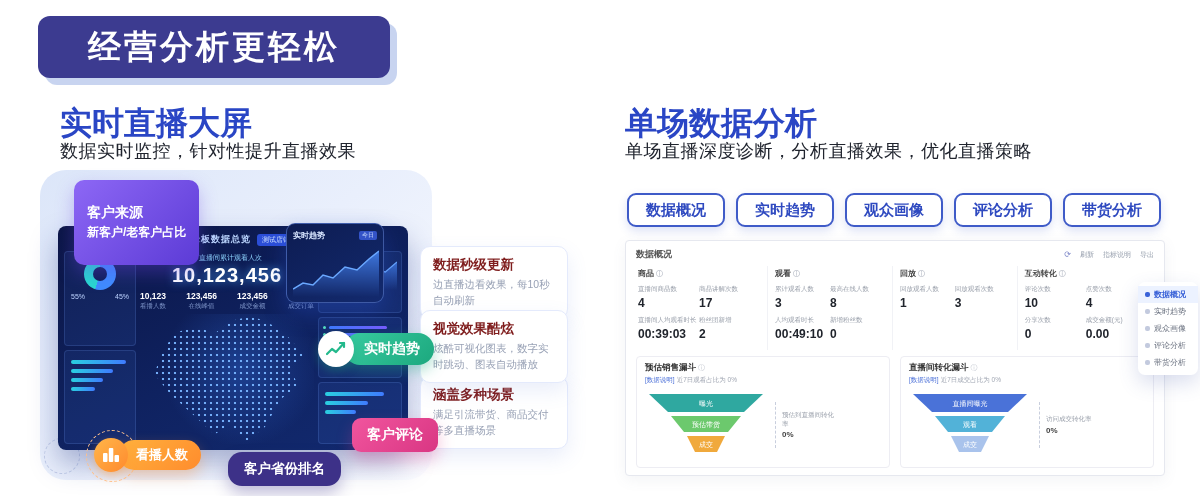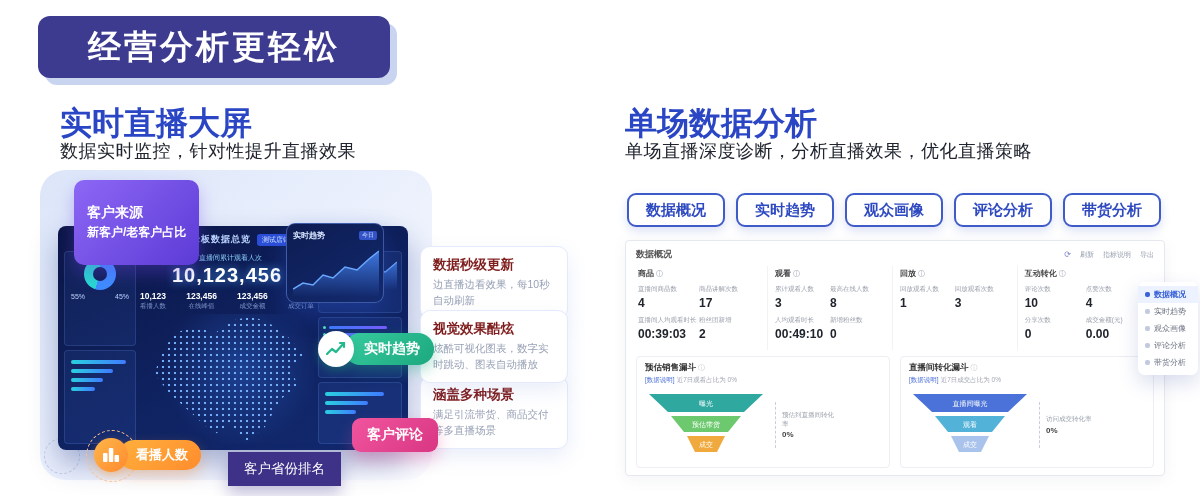--- a/index.html
+++ b/index.html
@@ -53,21 +53,21 @@
   .badge-source{position:absolute;left:74px;top:180px;background:linear-gradient(135deg,#8d67f5,#5c3bd6);border-radius:10px;padding:24px 13px;color:#fff;z-index:6;box-shadow:0 8px 18px rgba(110,70,230,.35)}
   .badge-source .l1{font-size:14px;font-weight:800}
   .badge-source .l2{font-size:12px;font-weight:700;margin-top:2px}
   .badge-trend{position:absolute;left:318px;top:331px;display:flex;align-items:center;z-index:6}
   .bt-icon{width:36px;height:36px;border-radius:50%;background:#fff;box-shadow:0 4px 10px rgba(30,160,120,.4);display:flex;align-items:center;justify-content:center;z-index:2;flex:none}
   .bt-pill{margin-left:-10px;background:linear-gradient(135deg,#38cba0,#1ca87e);color:#fff;font-size:14px;font-weight:700;padding:7px 14px 7px 20px;border-radius:18px;box-shadow:0 6px 14px rgba(30,170,130,.35);white-space:nowrap}
   .badge-comment{position:absolute;left:352px;top:418px;background:linear-gradient(135deg,#f1559e,#d93683);color:#fff;font-size:14px;font-weight:700;padding:8px 15px;border-radius:9px;z-index:6;box-shadow:0 8px 16px rgba(220,60,140,.3);white-space:nowrap}
   .badge-invite{position:absolute;left:94px;top:438px;display:flex;align-items:center;z-index:6}
   .bi-icon{width:34px;height:34px;border-radius:50%;background:linear-gradient(135deg,#ffb649,#ff8a2e);display:flex;align-items:center;justify-content:center;z-index:2;box-shadow:0 4px 10px rgba(255,150,50,.45);flex:none}
   .bi-pill{margin-left:-9px;background:linear-gradient(135deg,#ffb13d,#ff8c2d);color:#fff;font-size:13px;font-weight:700;padding:6px 13px 6px 17px;border-radius:16px;white-space:nowrap;box-shadow:0 6px 14px rgba(255,150,60,.35)}
-  .badge-province{position:absolute;left:228px;top:452px;background:#3d3188;color:#fff;font-size:13.5px;font-weight:400;padding:8px 16px;border-radius:0;z-index:6;box-shadow:0 8px 16px rgba(60,50,140,.3);white-space:nowrap}
+  .badge-province{position:absolute;left:228px;top:452px;background:#3d3188;color:#fff;font-size:13.5px;font-weight:700;padding:8px 16px;border-radius:14px;z-index:6;box-shadow:0 8px 16px rgba(60,50,140,.3);white-space:nowrap}
   .ring{position:absolute;border:1.6px dashed;border-radius:50%;z-index:1}
 
   
   .callout{position:absolute;left:420px;width:148px;background:#fff;border:1px solid #e4eafc;border-radius:10px;padding:9px 12px;box-shadow:0 8px 20px rgba(90,120,220,.13);z-index:4}
   .callout h4{font-size:13.5px;color:#7f1d1d;font-weight:800}
   .callout p{font-size:10.5px;color:#98a1b5;line-height:1.5;margin-top:3px}
 
   
   .tabs{position:absolute;left:627px;top:193px;display:flex;gap:11px;z-index:3}
   .tab{width:98px;height:34px;background:#fff;border:2px solid #3f5bc8;border-radius:9px;color:#2f4ac0;font-size:15px;font-weight:700;display:flex;align-items:center;justify-content:center;box-shadow:0 4px 10px rgba(63,91,200,.18);cursor:pointer}

